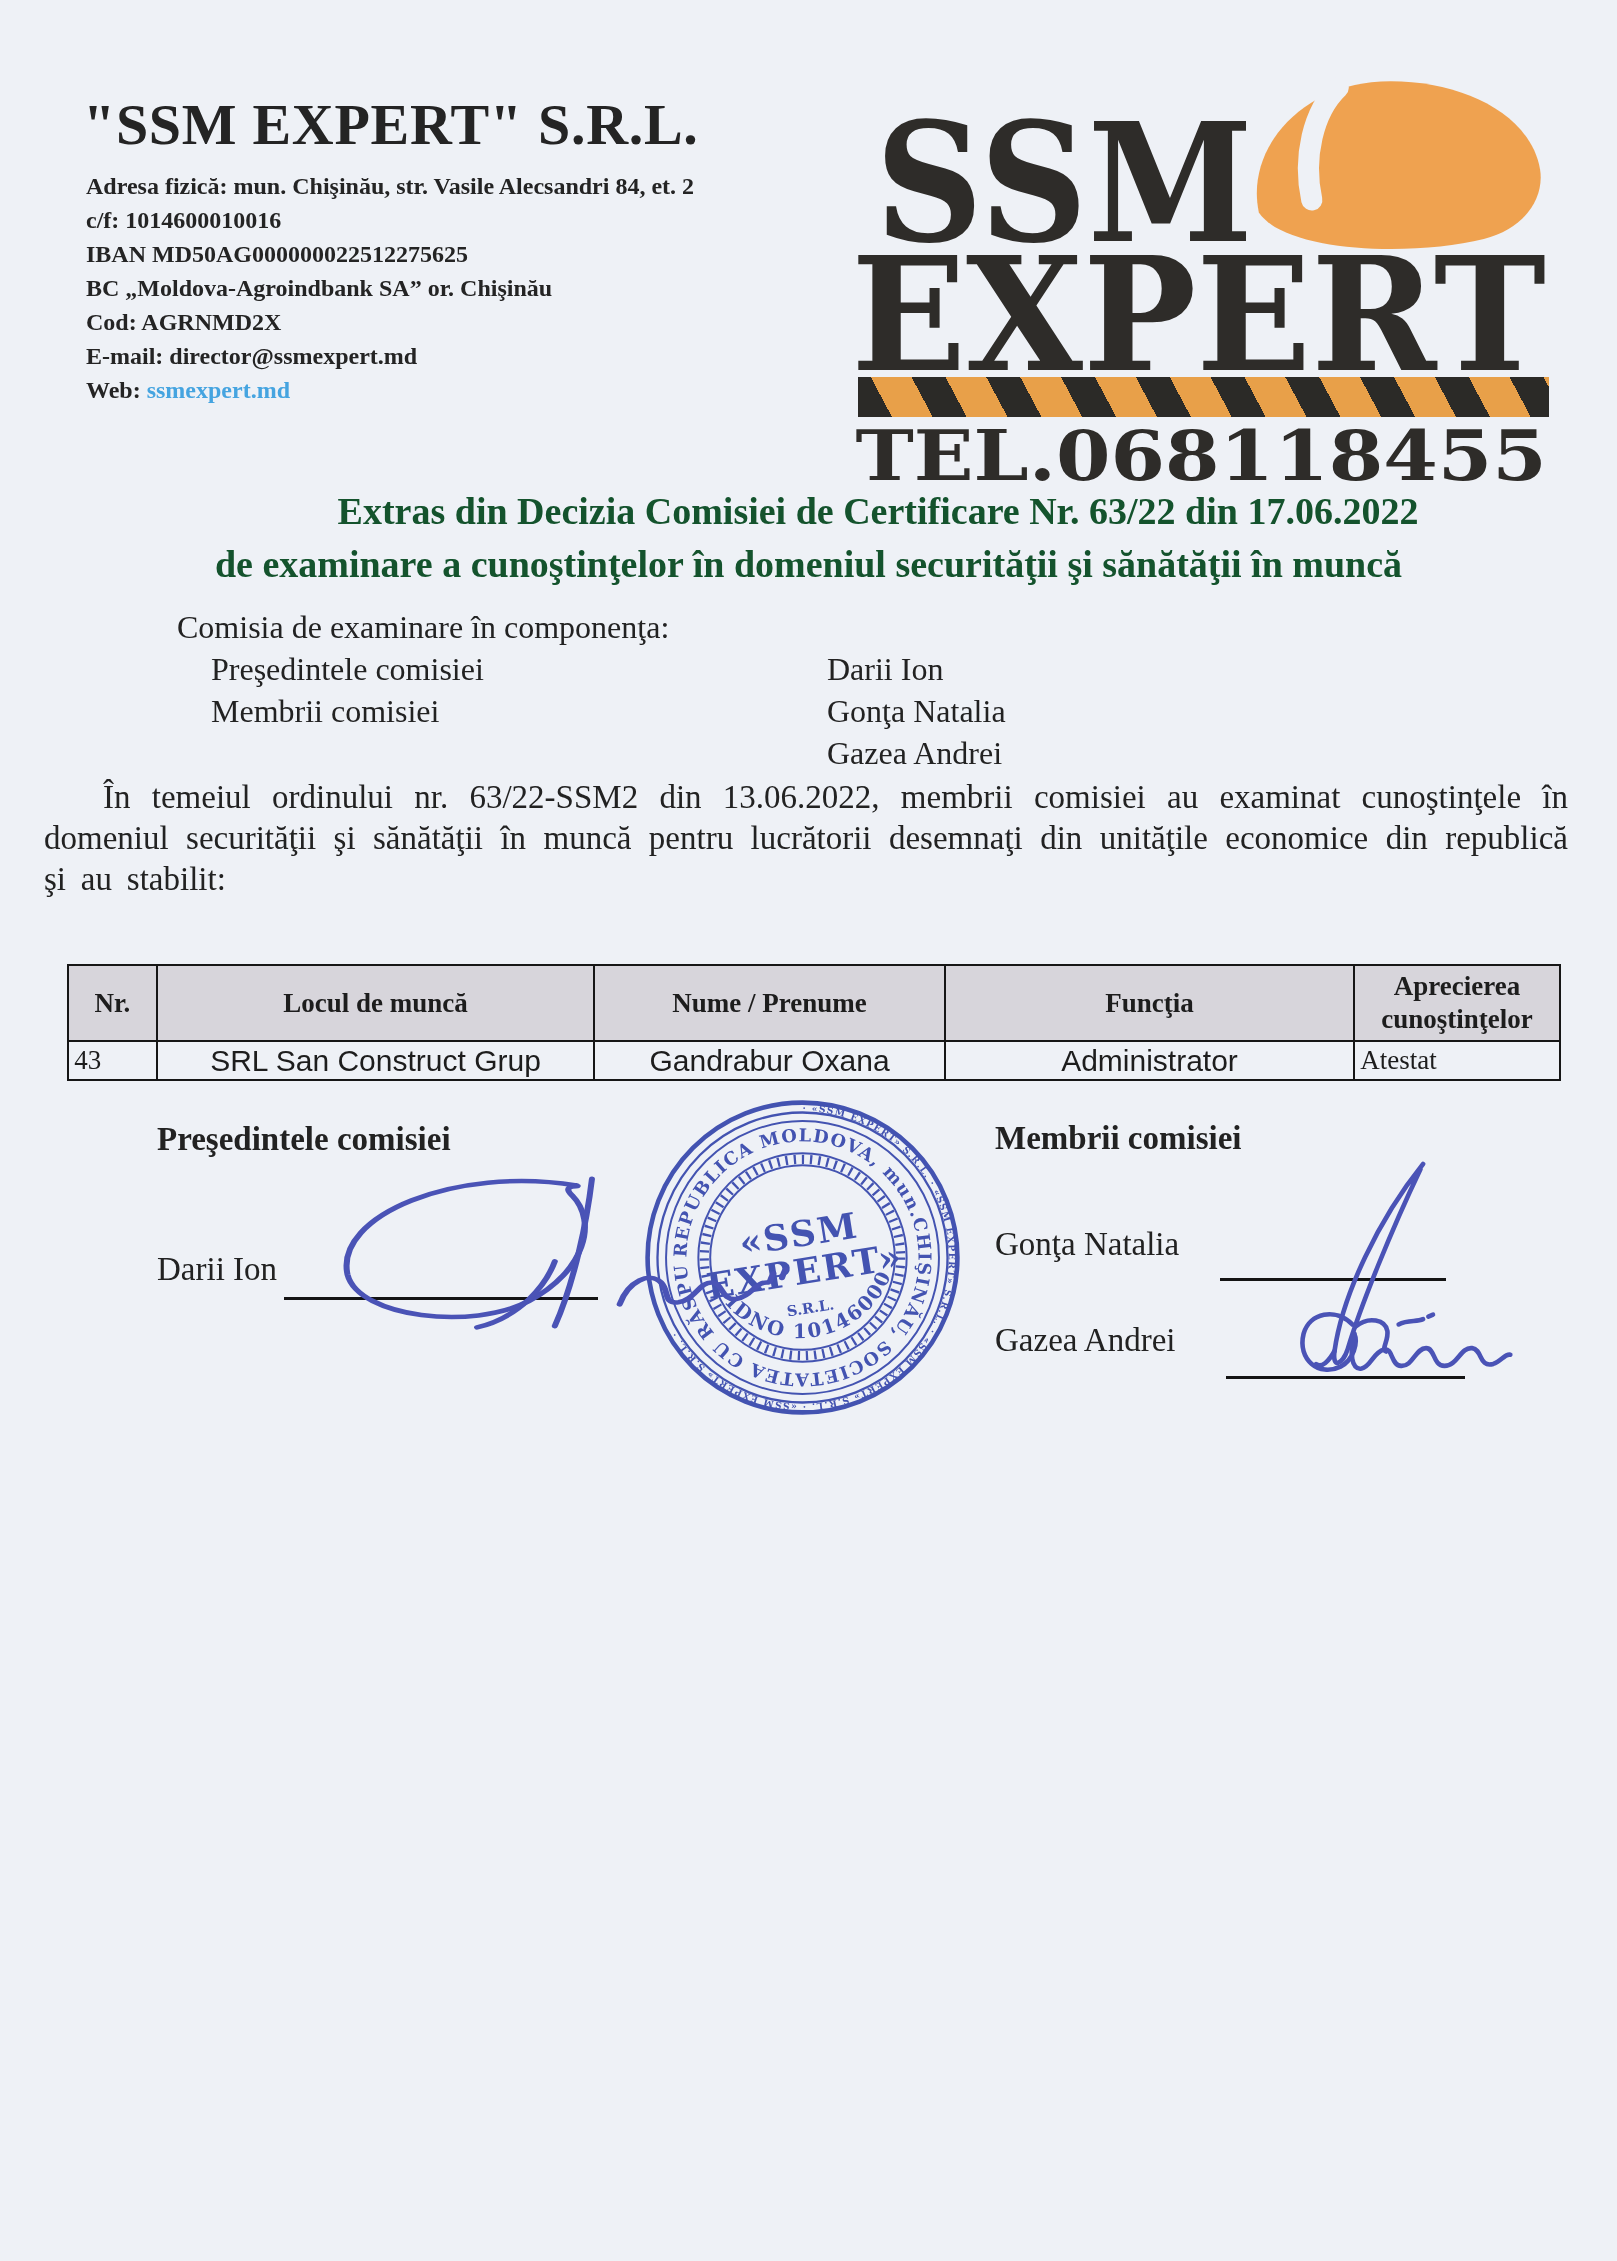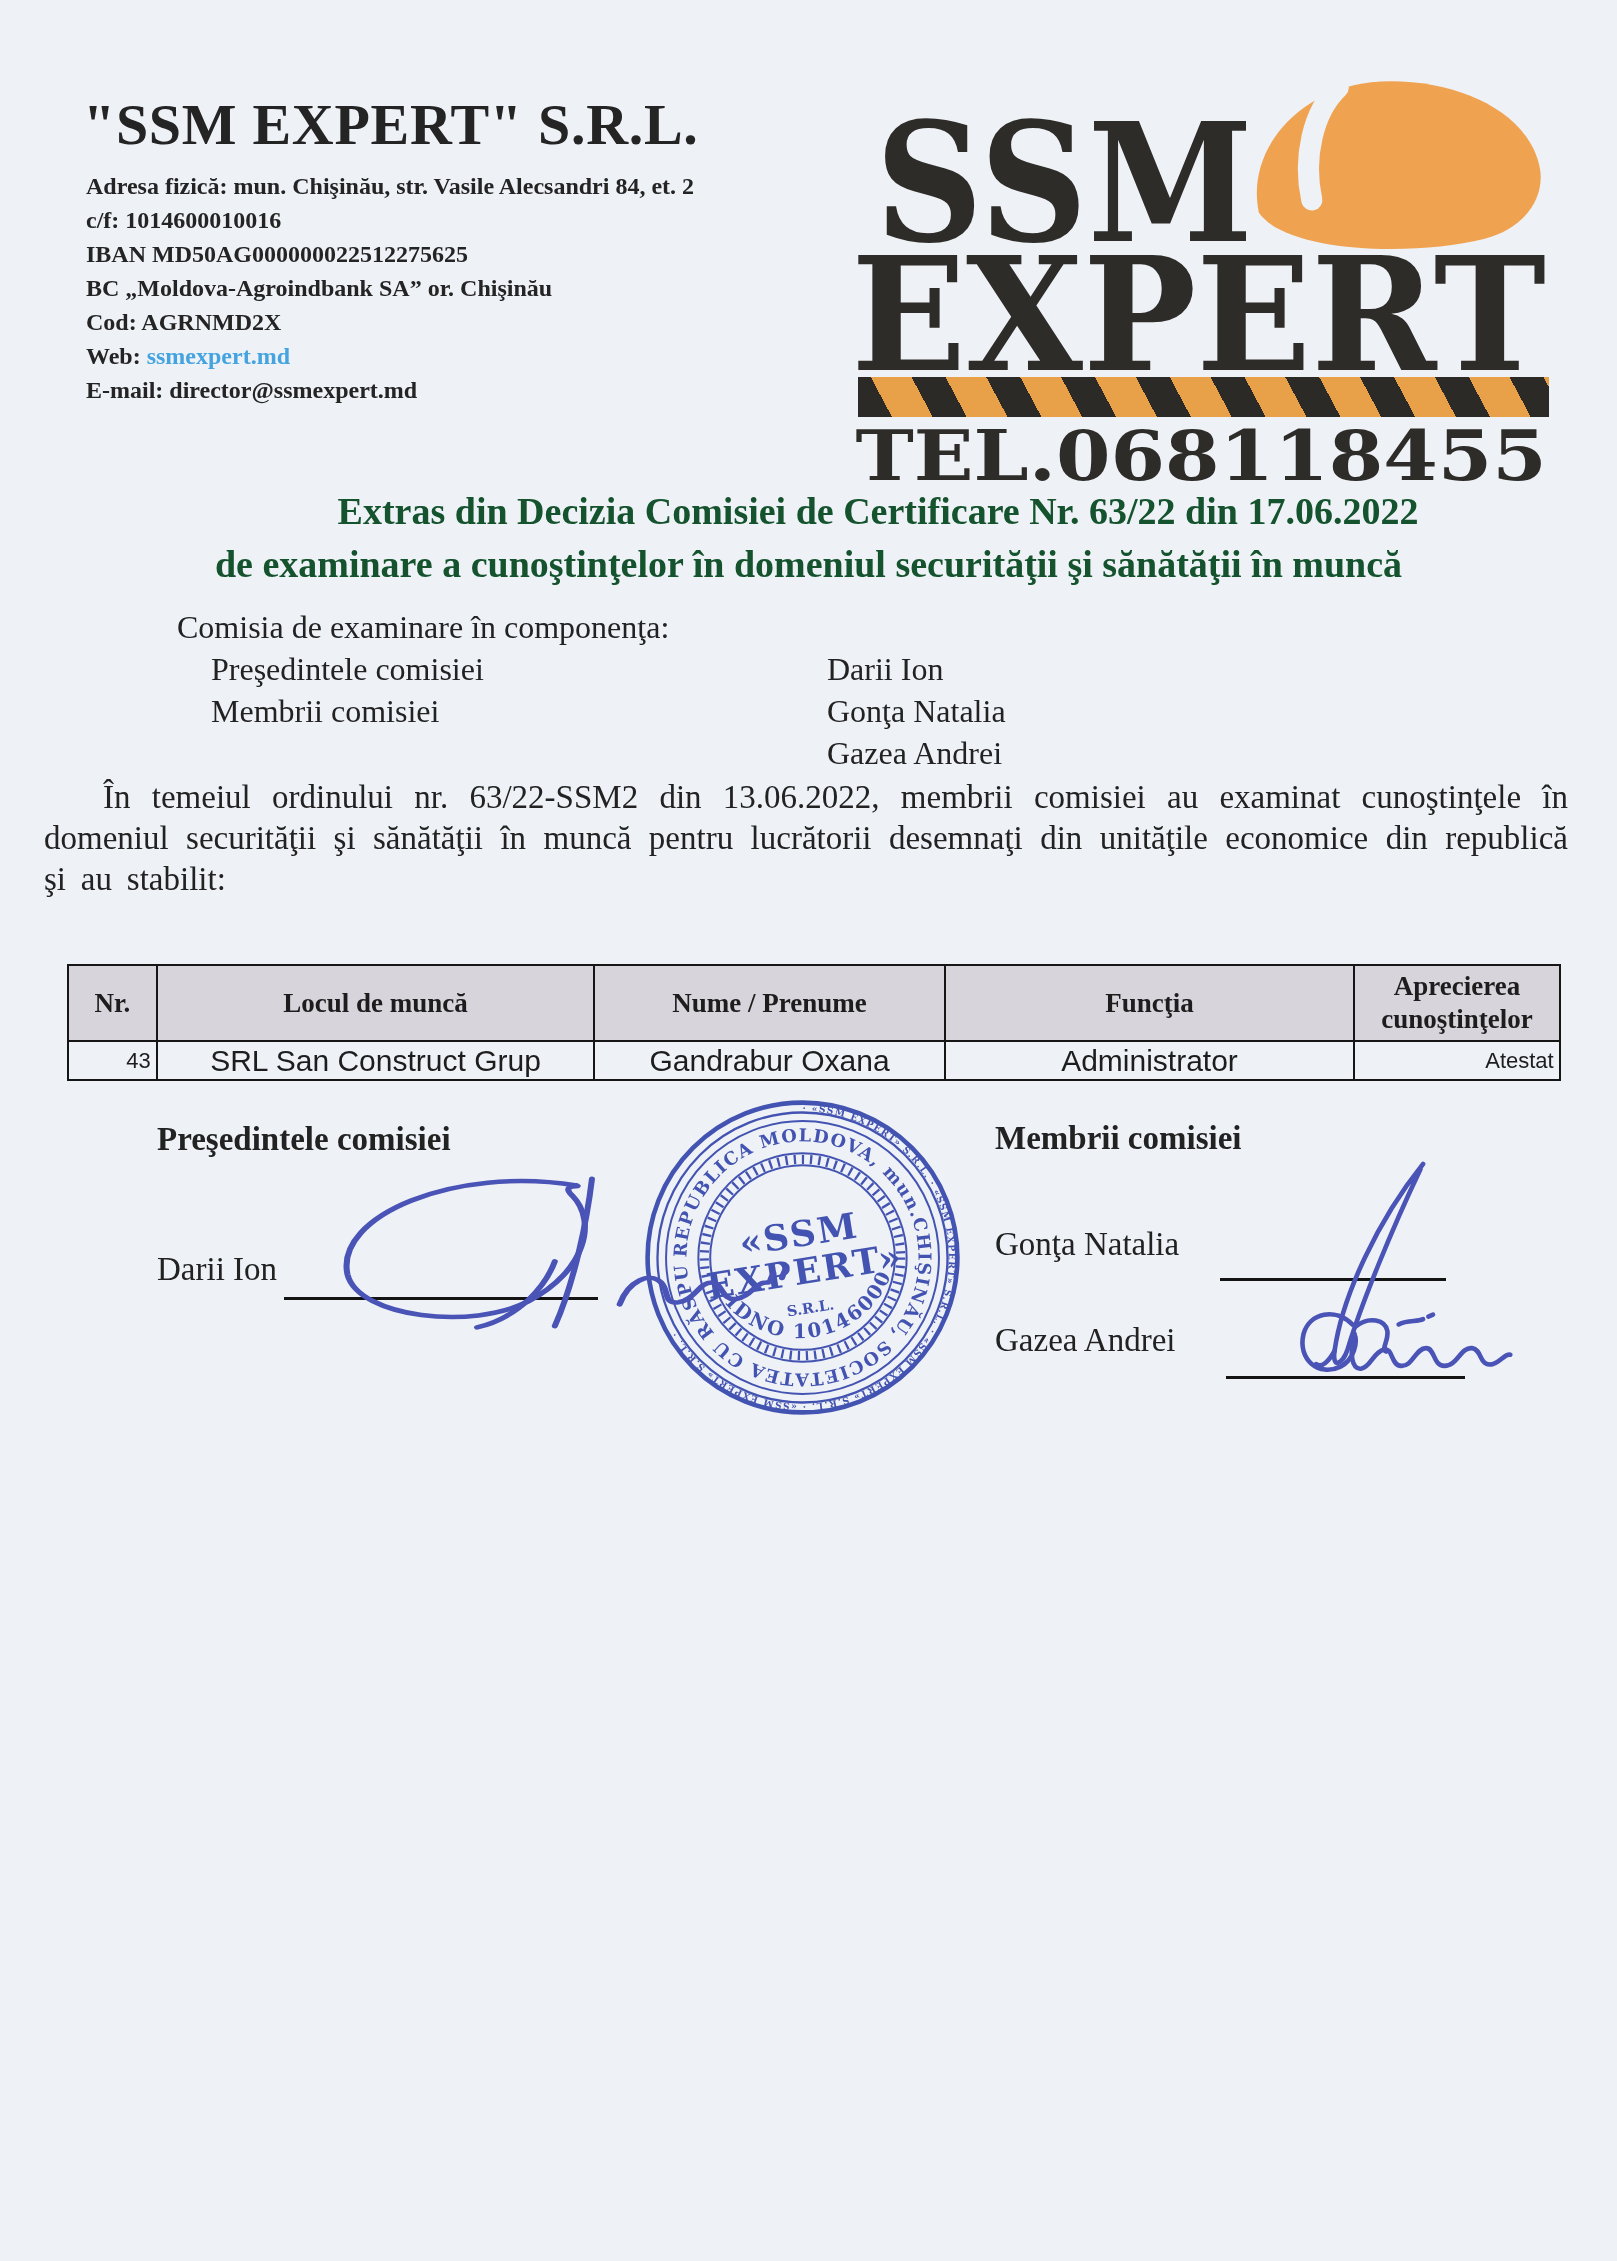--- a/index.html
+++ b/index.html
@@ -59,21 +59,21 @@
     position:absolute;left:67px;top:964px;width:1492px;
     border-collapse:collapse;table-layout:fixed;
   }
   .res-table th,.res-table td{border:2px solid #161616;}
   .res-table th{
     background:#d7d5db;font-weight:bold;font-size:27px;
     text-align:center;vertical-align:middle;height:74px;line-height:33px;
     padding:0 4px;color:#1d1d1d;
   }
   .res-table td{height:37px;vertical-align:middle;padding:0 5.3px;color:#1d1d1d;}
-  td.cell-serif{font-size:22px;text-align:right;font-family:Liberation Sans, sans-serif;}
+  td.cell-serif{font-size:27px;text-align:left;font-family:Liberation Serif, serif;}
   td.cell-sans{font-size:30px;text-align:center;font-family:"Liberation Sans", sans-serif;}
   
   .sig-title{position:absolute;font-size:33px;font-weight:bold;color:#222;white-space:nowrap;}
   .sig-name{position:absolute;font-size:33px;color:#222;white-space:nowrap;}
   .sig-line{position:absolute;height:2.6px;background:#141414;z-index:1;}
   .sig-svg{position:absolute;z-index:3;}
   .stamp{position:absolute;left:641px;top:1096px;width:323px;height:323px;z-index:2;opacity:.93;}
   .stamp text{font-family:"DejaVu Serif", serif;font-weight:bold;fill:#3748ac;}
 </style>
 </head>
@@ -81,22 +81,22 @@
 
 <div class="page">
 
   <div class="company-name">"SSM EXPERT" S.R.L.</div>
   <div class="company-lines">
     <div class="line">Adresa fizică: mun. Chişinău, str. Vasile Alecsandri 84, et. 2</div>
     <div class="line">c/f: 1014600010016</div>
     <div class="line">IBAN MD50AG000000022512275625</div>
     <div class="line">BC „Moldova-Agroindbank SA” or. Chişinău</div>
     <div class="line">Cod: AGRNMD2X</div>
+    <div class="line">E-mail: director@ssmexpert.md</div>
     <div class="line"><span>Web: </span><span class="link-blue">ssmexpert.md</span></div>
-    <div class="line">E-mail: director@ssmexpert.md</div>
   </div>
 
   <svg class="logo-ssm" viewBox="0 0 580 210">
     <text class="logo-text" x="2" y="196" font-size="250" textLength="572" lengthAdjust="spacingAndGlyphs">SSM</text>
   </svg>
   <svg class="logo-hat" viewBox="0 0 470 300">
     <path d="M 30,215 C 10,120 90,30 200,18 C 320,8 440,60 455,150 C 462,195 430,240 370,255 C 260,282 70,275 30,215 Z" fill="#efa250"></path>
     <path d="M 150,26 C 112,62 96,132 110,196" stroke="#eef1f6" stroke-width="32" fill="none" stroke-linecap="round"></path>
   </svg>
   <svg class="logo-expert" viewBox="0 0 1062 205">

